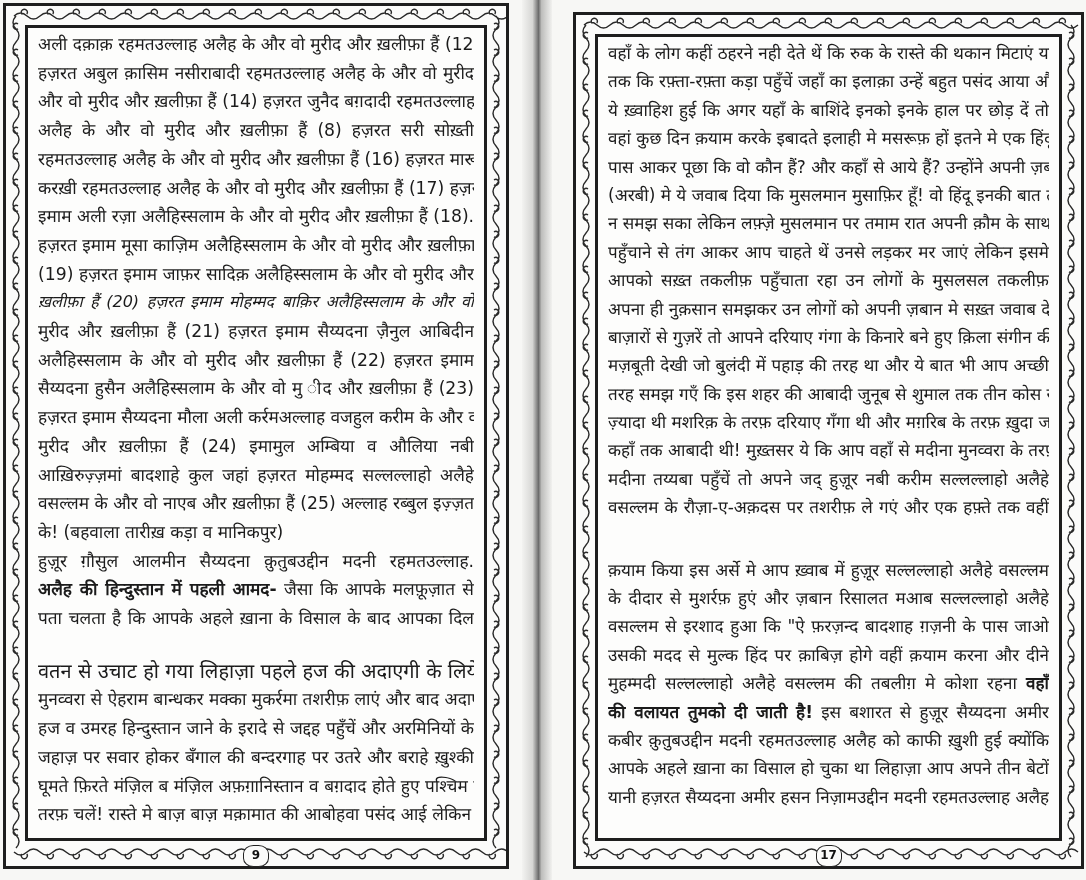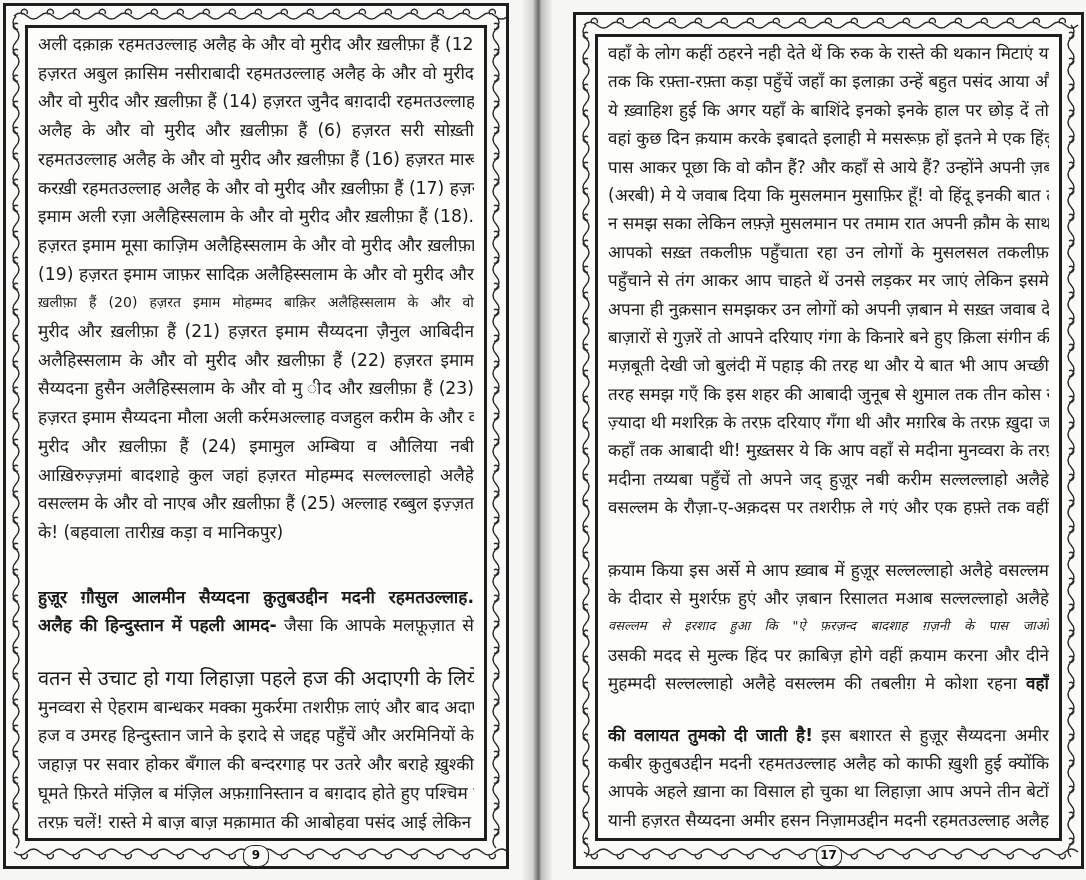--- a/index.html
+++ b/index.html
@@ -16,21 +16,21 @@
 
   .frame-outer { position: absolute; inset: 0; border: 3px solid #1e1e1e; background: #fbfbfa; }
   .ornament { position: absolute; inset: 3px; }
   .ornament svg { width: 100%; height: 100%; display: block; }
   .frame-inner { position: absolute; left: 22px; top: 22px; right: 22px; bottom: 28px; border: 3px solid #1e1e1e; background: #fdfdfc; }
 
   .text-block { position: absolute; left: 10px; right: 10px; top: 2px; }
   .line { display: block; white-space: nowrap; height: 32.2px; line-height: 32.2px;
     font-size: 19px; text-align: justify; text-align-last: justify; overflow: hidden; color: #1b1b1b; }
   .line.last { text-align-last: left; }
-  .line.bold { font-weight: bold; margin-top: 36px; }
+  .line.bold { font-weight: normal; }
   .b { font-weight: bold; }
 
   .page-num { position: absolute; bottom: 2px; left: 50%; transform: translateX(-50%);
     width: 26px; height: 22px; background: #fbfbfa; border: 1.5px solid #222; border-radius: 40%;
     font-family: "DejaVu Sans", sans-serif; font-weight: bold; font-size: 12px; text-align: center; line-height: 19px; color: #111; }
 </style>
 </head>
 <body>
 
 <div class="spread">
@@ -41,37 +41,38 @@
     <div class="ornament">
         <svg viewBox="0 0 500 860">
           <path d="M8,10 q6.5,-6 13,0 t13,0 M15.8,8 a3,3 0 1,1 5,0 M34,10 q6.5,-6 13,0 t13,0 M41.8,8 a3,3 0 1,1 5,0 M60,10 q6.5,-6 13,0 t13,0 M67.8,8 a3,3 0 1,1 5,0 M86,10 q6.5,-6 13,0 t13,0 M93.8,8 a3,3 0 1,1 5,0 M112,10 q6.5,-6 13,0 t13,0 M119.8,8 a3,3 0 1,1 5,0 M138,10 q6.5,-6 13,0 t13,0 M145.8,8 a3,3 0 1,1 5,0 M164,10 q6.5,-6 13,0 t13,0 M171.8,8 a3,3 0 1,1 5,0 M190,10 q6.5,-6 13,0 t13,0 M197.8,8 a3,3 0 1,1 5,0 M216,10 q6.5,-6 13,0 t13,0 M223.8,8 a3,3 0 1,1 5,0 M242,10 q6.5,-6 13,0 t13,0 M249.8,8 a3,3 0 1,1 5,0 M268,10 q6.5,-6 13,0 t13,0 M275.8,8 a3,3 0 1,1 5,0 M294,10 q6.5,-6 13,0 t13,0 M301.8,8 a3,3 0 1,1 5,0 M320,10 q6.5,-6 13,0 t13,0 M327.8,8 a3,3 0 1,1 5,0 M346,10 q6.5,-6 13,0 t13,0 M353.8,8 a3,3 0 1,1 5,0 M372,10 q6.5,-6 13,0 t13,0 M379.8,8 a3,3 0 1,1 5,0 M398,10 q6.5,-6 13,0 t13,0 M405.8,8 a3,3 0 1,1 5,0 M424,10 q6.5,-6 13,0 t13,0 M431.8,8 a3,3 0 1,1 5,0 M450,10 q6.5,-6 13,0 t13,0 M457.8,8 a3,3 0 1,1 5,0 M476,10 q6.5,-6 13,0 t13,0 M483.8,8 a3,3 0 1,1 5,0 M8,846 q6.5,6 13,0 t13,0 M15.8,848 a3,3 0 1,0 5,0 M34,846 q6.5,6 13,0 t13,0 M41.8,848 a3,3 0 1,0 5,0 M60,846 q6.5,6 13,0 t13,0 M67.8,848 a3,3 0 1,0 5,0 M86,846 q6.5,6 13,0 t13,0 M93.8,848 a3,3 0 1,0 5,0 M112,846 q6.5,6 13,0 t13,0 M119.8,848 a3,3 0 1,0 5,0 M138,846 q6.5,6 13,0 t13,0 M145.8,848 a3,3 0 1,0 5,0 M164,846 q6.5,6 13,0 t13,0 M171.8,848 a3,3 0 1,0 5,0 M190,846 q6.5,6 13,0 t13,0 M197.8,848 a3,3 0 1,0 5,0 M216,846 q6.5,6 13,0 t13,0 M223.8,848 a3,3 0 1,0 5,0 M242,846 q6.5,6 13,0 t13,0 M249.8,848 a3,3 0 1,0 5,0 M268,846 q6.5,6 13,0 t13,0 M275.8,848 a3,3 0 1,0 5,0 M294,846 q6.5,6 13,0 t13,0 M301.8,848 a3,3 0 1,0 5,0 M320,846 q6.5,6 13,0 t13,0 M327.8,848 a3,3 0 1,0 5,0 M346,846 q6.5,6 13,0 t13,0 M353.8,848 a3,3 0 1,0 5,0 M372,846 q6.5,6 13,0 t13,0 M379.8,848 a3,3 0 1,0 5,0 M398,846 q6.5,6 13,0 t13,0 M405.8,848 a3,3 0 1,0 5,0 M424,846 q6.5,6 13,0 t13,0 M431.8,848 a3,3 0 1,0 5,0 M450,846 q6.5,6 13,0 t13,0 M457.8,848 a3,3 0 1,0 5,0 M476,846 q6.5,6 13,0 t13,0 M483.8,848 a3,3 0 1,0 5,0 M10,10 q-6,6.5 0,13 t0,13 M12,17.8 a3,3 0 1,0 0,5 M10,36 q-6,6.5 0,13 t0,13 M12,43.8 a3,3 0 1,0 0,5 M10,62 q-6,6.5 0,13 t0,13 M12,69.8 a3,3 0 1,0 0,5 M10,88 q-6,6.5 0,13 t0,13 M12,95.8 a3,3 0 1,0 0,5 M10,114 q-6,6.5 0,13 t0,13 M12,121.8 a3,3 0 1,0 0,5 M10,140 q-6,6.5 0,13 t0,13 M12,147.8 a3,3 0 1,0 0,5 M10,166 q-6,6.5 0,13 t0,13 M12,173.8 a3,3 0 1,0 0,5 M10,192 q-6,6.5 0,13 t0,13 M12,199.8 a3,3 0 1,0 0,5 M10,218 q-6,6.5 0,13 t0,13 M12,225.8 a3,3 0 1,0 0,5 M10,244 q-6,6.5 0,13 t0,13 M12,251.8 a3,3 0 1,0 0,5 M10,270 q-6,6.5 0,13 t0,13 M12,277.8 a3,3 0 1,0 0,5 M10,296 q-6,6.5 0,13 t0,13 M12,303.8 a3,3 0 1,0 0,5 M10,322 q-6,6.5 0,13 t0,13 M12,329.8 a3,3 0 1,0 0,5 M10,348 q-6,6.5 0,13 t0,13 M12,355.8 a3,3 0 1,0 0,5 M10,374 q-6,6.5 0,13 t0,13 M12,381.8 a3,3 0 1,0 0,5 M10,400 q-6,6.5 0,13 t0,13 M12,407.8 a3,3 0 1,0 0,5 M10,426 q-6,6.5 0,13 t0,13 M12,433.8 a3,3 0 1,0 0,5 M10,452 q-6,6.5 0,13 t0,13 M12,459.8 a3,3 0 1,0 0,5 M10,478 q-6,6.5 0,13 t0,13 M12,485.8 a3,3 0 1,0 0,5 M10,504 q-6,6.5 0,13 t0,13 M12,511.8 a3,3 0 1,0 0,5 M10,530 q-6,6.5 0,13 t0,13 M12,537.8 a3,3 0 1,0 0,5 M10,556 q-6,6.5 0,13 t0,13 M12,563.8 a3,3 0 1,0 0,5 M10,582 q-6,6.5 0,13 t0,13 M12,589.8 a3,3 0 1,0 0,5 M10,608 q-6,6.5 0,13 t0,13 M12,615.8 a3,3 0 1,0 0,5 M10,634 q-6,6.5 0,13 t0,13 M12,641.8 a3,3 0 1,0 0,5 M10,660 q-6,6.5 0,13 t0,13 M12,667.8 a3,3 0 1,0 0,5 M10,686 q-6,6.5 0,13 t0,13 M12,693.8 a3,3 0 1,0 0,5 M10,712 q-6,6.5 0,13 t0,13 M12,719.8 a3,3 0 1,0 0,5 M10,738 q-6,6.5 0,13 t0,13 M12,745.8 a3,3 0 1,0 0,5 M10,764 q-6,6.5 0,13 t0,13 M12,771.8 a3,3 0 1,0 0,5 M10,790 q-6,6.5 0,13 t0,13 M12,797.8 a3,3 0 1,0 0,5 M10,816 q-6,6.5 0,13 t0,13 M12,823.8 a3,3 0 1,0 0,5 M490,10 q6,6.5 0,13 t0,13 M488,17.8 a3,3 0 1,1 0,5 M490,36 q6,6.5 0,13 t0,13 M488,43.8 a3,3 0 1,1 0,5 M490,62 q6,6.5 0,13 t0,13 M488,69.8 a3,3 0 1,1 0,5 M490,88 q6,6.5 0,13 t0,13 M488,95.8 a3,3 0 1,1 0,5 M490,114 q6,6.5 0,13 t0,13 M488,121.8 a3,3 0 1,1 0,5 M490,140 q6,6.5 0,13 t0,13 M488,147.8 a3,3 0 1,1 0,5 M490,166 q6,6.5 0,13 t0,13 M488,173.8 a3,3 0 1,1 0,5 M490,192 q6,6.5 0,13 t0,13 M488,199.8 a3,3 0 1,1 0,5 M490,218 q6,6.5 0,13 t0,13 M488,225.8 a3,3 0 1,1 0,5 M490,244 q6,6.5 0,13 t0,13 M488,251.8 a3,3 0 1,1 0,5 M490,270 q6,6.5 0,13 t0,13 M488,277.8 a3,3 0 1,1 0,5 M490,296 q6,6.5 0,13 t0,13 M488,303.8 a3,3 0 1,1 0,5 M490,322 q6,6.5 0,13 t0,13 M488,329.8 a3,3 0 1,1 0,5 M490,348 q6,6.5 0,13 t0,13 M488,355.8 a3,3 0 1,1 0,5 M490,374 q6,6.5 0,13 t0,13 M488,381.8 a3,3 0 1,1 0,5 M490,400 q6,6.5 0,13 t0,13 M488,407.8 a3,3 0 1,1 0,5 M490,426 q6,6.5 0,13 t0,13 M488,433.8 a3,3 0 1,1 0,5 M490,452 q6,6.5 0,13 t0,13 M488,459.8 a3,3 0 1,1 0,5 M490,478 q6,6.5 0,13 t0,13 M488,485.8 a3,3 0 1,1 0,5 M490,504 q6,6.5 0,13 t0,13 M488,511.8 a3,3 0 1,1 0,5 M490,530 q6,6.5 0,13 t0,13 M488,537.8 a3,3 0 1,1 0,5 M490,556 q6,6.5 0,13 t0,13 M488,563.8 a3,3 0 1,1 0,5 M490,582 q6,6.5 0,13 t0,13 M488,589.8 a3,3 0 1,1 0,5 M490,608 q6,6.5 0,13 t0,13 M488,615.8 a3,3 0 1,1 0,5 M490,634 q6,6.5 0,13 t0,13 M488,641.8 a3,3 0 1,1 0,5 M490,660 q6,6.5 0,13 t0,13 M488,667.8 a3,3 0 1,1 0,5 M490,686 q6,6.5 0,13 t0,13 M488,693.8 a3,3 0 1,1 0,5 M490,712 q6,6.5 0,13 t0,13 M488,719.8 a3,3 0 1,1 0,5 M490,738 q6,6.5 0,13 t0,13 M488,745.8 a3,3 0 1,1 0,5 M490,764 q6,6.5 0,13 t0,13 M488,771.8 a3,3 0 1,1 0,5 M490,790 q6,6.5 0,13 t0,13 M488,797.8 a3,3 0 1,1 0,5 M490,816 q6,6.5 0,13 t0,13 M488,823.8 a3,3 0 1,1 0,5 " fill="none" stroke="#2a2a2a" stroke-width="1.4"></path>
         </svg>
       </div>
     <div class="frame-inner">
       <div class="text-block" id="lines-0">
           <span class="line" style="height: 28.7143px; line-height: 28.7143px; font-size: 17.2286px;">अली दक़ाक़ रहमतउल्लाह अलैह के और वो मुरीद और ख़लीफ़ा हैं (12)</span>
           <span class="line" style="height: 28.7143px; line-height: 28.7143px; font-size: 17.2286px;">हज़रत अबुल क़ासिम नसीराबादी रहमतउल्लाह अलैह के और वो मुरीद</span>
           <span class="line" style="height: 28.7143px; line-height: 28.7143px; font-size: 17.2286px;">और वो मुरीद और ख़लीफ़ा हैं (14) हज़रत जुनैद बग़दादी रहमतउल्लाह</span>
-          <span class="line" style="height: 28.7143px; line-height: 28.7143px; font-size: 17.2286px;">अलैह के और वो मुरीद और ख़लीफ़ा हैं (6) हज़रत सरी सोख़्ती</span>
+          <span class="line" style="height: 28.7143px; line-height: 28.7143px; font-size: 17.2286px;">अलैह के और वो मुरीद और ख़लीफ़ा हैं (8) हज़रत सरी सोख़्ती</span>
           <span class="line" style="height: 28.7143px; line-height: 28.7143px; font-size: 17.2286px;">रहमतउल्लाह अलैह के और वो मुरीद और ख़लीफ़ा हैं (16) हज़रत मारूफ़</span>
           <span class="line" style="height: 28.7143px; line-height: 28.7143px; font-size: 17.2286px;">करख़ी रहमतउल्लाह अलैह के और वो मुरीद और ख़लीफ़ा हैं (17) हज़रत</span>
           <span class="line" style="height: 28.7143px; line-height: 28.7143px; font-size: 17.2286px;">इमाम अली रज़ा अलैहिस्सलाम के और वो मुरीद और ख़लीफ़ा हैं (18).</span>
           <span class="line" style="height: 28.7143px; line-height: 28.7143px; font-size: 17.2286px;">हज़रत इमाम मूसा काज़िम अलैहिस्सलाम के और वो मुरीद और ख़लीफ़ा हैं</span>
           <span class="line" style="height: 28.7143px; line-height: 28.7143px; font-size: 17.2286px;">(19) हज़रत इमाम जाफ़र सादिक़ अलैहिस्सलाम के और वो मुरीद और</span>
-          <span class="line" style="height: 28.7143px; line-height: 28.7143px; font-size: 14px;">ख़लीफ़ा हैं (20) हज़रत इमाम मोहम्मद बाक़िर अलैहिस्सलाम के और वो</span>
+          <span class="line" style="height: 28.7143px; line-height: 28.7143px; font-size: 16px; font-style: italic;">ख़लीफ़ा हैं (20) हज़रत इमाम मोहम्मद बाक़िर अलैहिस्सलाम के और वो</span>
           <span class="line" style="height: 28.7143px; line-height: 28.7143px; font-size: 17.2286px;">मुरीद और ख़लीफ़ा हैं (21) हज़रत इमाम सैय्यदना ज़ैनुल आबिदीन</span>
           <span class="line" style="height: 28.7143px; line-height: 28.7143px; font-size: 17.2286px;">अलैहिस्सलाम के और वो मुरीद और ख़लीफ़ा हैं (22) हज़रत इमाम</span>
           <span class="line" style="height: 28.7143px; line-height: 28.7143px; font-size: 17.2286px;">सैय्यदना हुसैन अलैहिस्सलाम के और वो मु ीद और ख़लीफ़ा हैं (23)</span>
           <span class="line" style="height: 28.7143px; line-height: 28.7143px; font-size: 17.2286px;">हज़रत इमाम सैय्यदना मौला अली कर्रमअल्लाह वजहुल करीम के और वो</span>
           <span class="line" style="height: 28.7143px; line-height: 28.7143px; font-size: 17.2286px;">मुरीद और ख़लीफ़ा हैं (24) इमामुल अम्बिया व औलिया नबी</span>
           <span class="line" style="height: 28.7143px; line-height: 28.7143px; font-size: 17.2286px;">आख़िरुज़्ज़मां बादशाहे कुल जहां हज़रत मोहम्मद सल्लल्लाहो अलैहे</span>
           <span class="line" style="height: 28.7143px; line-height: 28.7143px; font-size: 17.2286px;">वसल्लम के और वो नाएब और ख़लीफ़ा हैं (25) अल्लाह रब्बुल इज़्ज़त</span>
           <span class="line last" style="height: 28.7143px; line-height: 28.7143px; font-size: 17.2286px;">के! (बहवाला तारीख़ कड़ा व मानिकपुर)</span>
           <span class="line bold" style="height: 28.7143px; line-height: 28.7143px; font-size: 17.2286px;">हुज़ूर ग़ौसुल आलमीन सैय्यदना क़ुतुबउद्दीन मदनी रहमतउल्लाह.</span>
           <span class="line" style="height: 28.7143px; line-height: 28.7143px; font-size: 17.2286px;"><span class="b">अलैह की हिन्दुस्तान में पहली आमद-</span> जैसा कि आपके मलफ़ूज़ात से</span>
+          <span class="line" style="height: 28.7143px; line-height: 28.7143px; font-size: 17.2286px;">पता चलता है कि आपके अहले ख़ाना के विसाल के बाद आपका दिल</span>
           <span class="line" style="height: 28.7143px; line-height: 28.7143px; font-size: 20px; margin-top: 24px;">वतन से उचाट हो गया लिहाज़ा पहले हज की अदाएगी के लिये मदीना</span>
           <span class="line" style="height: 28.7143px; line-height: 28.7143px; font-size: 17.2286px;">मुनव्वरा से ऐहराम बान्धकर मक्का मुकर्रमा तशरीफ़ लाएं और बाद अदाए</span>
           <span class="line" style="height: 28.7143px; line-height: 28.7143px; font-size: 17.2286px;">हज व उमरह हिन्दुस्तान जाने के इरादे से जद्दह पहुँचें और अरमिनियों के</span>
           <span class="line" style="height: 28.7143px; line-height: 28.7143px; font-size: 17.2286px;">जहाज़ पर सवार होकर बँगाल की बन्दरगाह पर उतरे और बराहे ख़ुश्की</span>
           <span class="line" style="height: 28.7143px; line-height: 28.7143px; font-size: 17.2286px;">घूमते फ़िरते मंज़िल ब मंज़िल अफ़ग़ानिस्तान व बग़दाद होते हुए पश्चिम के</span>
           <span class="line last" style="height: 28.7143px; line-height: 28.7143px; font-size: 17.2286px;">तरफ़ चलें! रास्ते मे बाज़ बाज़ मक़ामात की आबोहवा पसंद आई लेकिन</span>
         </div>
     </div>
     <div class="page-num">9</div>
   </div>
@@ -85,36 +86,36 @@
       </div>
     <div class="frame-inner">
       <div class="text-block" id="lines-1">
           <span class="line" style="height: 28.3929px; line-height: 28.3929px; font-size: 17.0357px;">वहाँ के लोग कहीं ठहरने नही देते थें कि रुक के रास्ते की थकान मिटाएं यहाँ</span>
           <span class="line" style="height: 28.3929px; line-height: 28.3929px; font-size: 17.0357px;">तक कि रफ़्ता-रफ़्ता कड़ा पहुँचें जहाँ का इलाक़ा उन्हें बहुत पसंद आया और</span>
           <span class="line" style="height: 28.3929px; line-height: 28.3929px; font-size: 17.0357px;">ये ख़्वाहिश हुई कि अगर यहाँ के बाशिंदे इनको इनके हाल पर छोड़ दें तो</span>
           <span class="line" style="height: 28.3929px; line-height: 28.3929px; font-size: 17.0357px;">वहां कुछ दिन क़याम करके इबादते इलाही मे मसरूफ़ हों इतने मे एक हिंदू ने</span>
           <span class="line" style="height: 28.3929px; line-height: 28.3929px; font-size: 17.0357px;">पास आकर पूछा कि वो कौन हैं? और कहाँ से आये हैं? उन्होंने अपनी ज़बान</span>
           <span class="line" style="height: 28.3929px; line-height: 28.3929px; font-size: 17.0357px;">(अरबी) मे ये जवाब दिया कि मुसलमान मुसाफ़िर हूँ! वो हिंदू इनकी बात तो</span>
           <span class="line" style="height: 28.3929px; line-height: 28.3929px; font-size: 17.0357px;">न समझ सका लेकिन लफ़्ज़े मुसलमान पर तमाम रात अपनी क़ौम के साथ</span>
+          <span class="line" style="height: 28.3929px; line-height: 28.3929px; font-size: 17.0357px;">पहुँचाने से तंग आकर आप चाहते थें उनसे लड़कर मर जाएं लेकिन इसमे</span>
           <span class="line" style="height: 28.3929px; line-height: 28.3929px; font-size: 17.0357px;">आपको सख़्त तकलीफ़ पहुँचाता रहा उन लोगों के मुसलसल तकलीफ़</span>
-          <span class="line" style="height: 28.3929px; line-height: 28.3929px; font-size: 17.0357px;">पहुँचाने से तंग आकर आप चाहते थें उनसे लड़कर मर जाएं लेकिन इसमे</span>
           <span class="line" style="height: 28.3929px; line-height: 28.3929px; font-size: 17.0357px;">अपना ही नुक़सान समझकर उन लोगों को अपनी ज़बान मे सख़्त जवाब देते</span>
           <span class="line" style="height: 28.3929px; line-height: 28.3929px; font-size: 17.0357px;">बाज़ारों से गुज़रें तो आपने दरियाए गंगा के किनारे बने हुए क़िला संगीन की</span>
           <span class="line" style="height: 28.3929px; line-height: 28.3929px; font-size: 17.0357px;">मज़बूती देखी जो बुलंदी में पहाड़ की तरह था और ये बात भी आप अच्छी</span>
           <span class="line" style="height: 28.3929px; line-height: 28.3929px; font-size: 17.0357px;">तरह समझ गएँ कि इस शहर की आबादी जुनूब से शुमाल तक तीन कोस से</span>
           <span class="line" style="height: 28.3929px; line-height: 28.3929px; font-size: 17.0357px;">ज़्यादा थी मशरिक़ के तरफ़ दरियाए गँगा थी और मग़रिब के तरफ़ ख़ुदा जाने</span>
           <span class="line" style="height: 28.3929px; line-height: 28.3929px; font-size: 17.0357px;">कहाँ तक आबादी थी! मुख़्तसर ये कि आप वहाँ से मदीना मुनव्वरा के तरफ़</span>
           <span class="line" style="height: 28.3929px; line-height: 28.3929px; font-size: 17.0357px;">मदीना तय्यबा पहुँचें तो अपने जद् हुज़ूर नबी करीम सल्लल्लाहो अलैहे</span>
           <span class="line" style="height: 28.3929px; line-height: 28.3929px; font-size: 17.0357px;">वसल्लम के रौज़ा-ए-अक़दस पर तशरीफ़ ले गएं और एक हफ़्ते तक वहीं</span>
           <span class="line" style="height: 28.3929px; line-height: 28.3929px; font-size: 17.0357px; margin-top: 34px;">क़याम किया इस अर्से मे आप ख़्वाब में हुज़ूर सल्लल्लाहो अलैहे वसल्लम</span>
           <span class="line" style="height: 28.3929px; line-height: 28.3929px; font-size: 17.0357px;">के दीदार से मुशर्रफ़ हुएं और ज़बान रिसालत मआब सल्लल्लाहो अलैहे</span>
-          <span class="line" style="height: 28.3929px; line-height: 28.3929px; font-size: 13px; font-style: italic;">वसल्लम से इरशाद हुआ कि "ऐ फ़रज़न्द बादशाह ग़ज़नी के पास जाओ</span>
+          <span class="line" style="height: 28.3929px; line-height: 28.3929px; font-size: 17px;">वसल्लम से इरशाद हुआ कि "ऐ फ़रज़न्द बादशाह ग़ज़नी के पास जाओ</span>
           <span class="line" style="height: 28.3929px; line-height: 28.3929px; font-size: 17.0357px;">उसकी मदद से मुल्क हिंद पर क़ाबिज़ होगे वहीं क़याम करना और दीने</span>
           <span class="line" style="height: 28.3929px; line-height: 28.3929px; font-size: 17.0357px;">मुहम्मदी सल्लल्लाहो अलैहे वसल्लम की तबलीग़ मे कोशा रहना <span class="b">वहाँ</span></span>
-          <span class="line" style="height: 28.3929px; line-height: 28.3929px; font-size: 17.0357px; margin-top: 23px;"><span class="b">की वलायत तुमको दी जाती है!</span> इस बशारत से हुज़ूर सैय्यदना अमीर</span>
+          <span class="line" style="height: 28.3929px; line-height: 28.3929px; font-size: 17.0357px;"><span class="b">की वलायत तुमको दी जाती है!</span> इस बशारत से हुज़ूर सैय्यदना अमीर</span>
           <span class="line" style="height: 28.3929px; line-height: 28.3929px; font-size: 17.0357px;">कबीर क़ुतुबउद्दीन मदनी रहमतउल्लाह अलैह को काफी ख़ुशी हुई क्योंकि</span>
           <span class="line" style="height: 28.3929px; line-height: 28.3929px; font-size: 17.0357px;">आपके अहले ख़ाना का विसाल हो चुका था लिहाज़ा आप अपने तीन बेटों</span>
           <span class="line last" style="height: 28.3929px; line-height: 28.3929px; font-size: 17.0357px;">यानी हज़रत सैय्यदना अमीर हसन निज़ामउद्दीन मदनी रहमतउल्लाह अलैह</span>
         </div>
     </div>
     <div class="page-num">17</div>
   </div>
 </div>
 
 </body></html>

